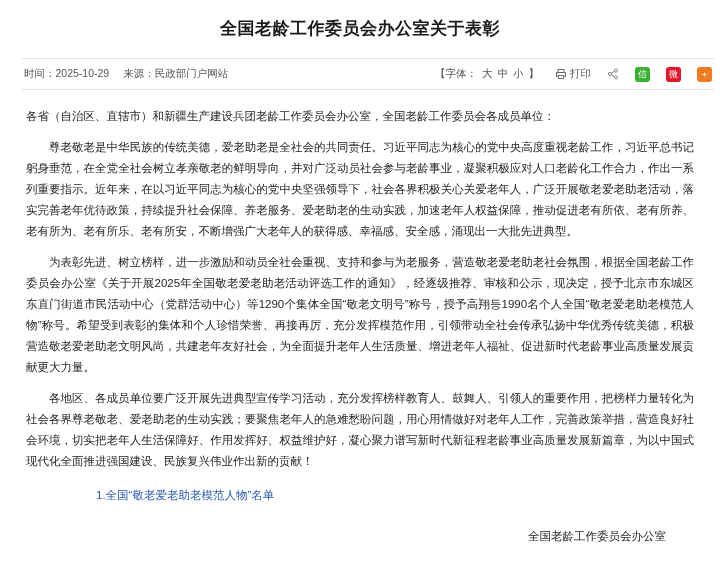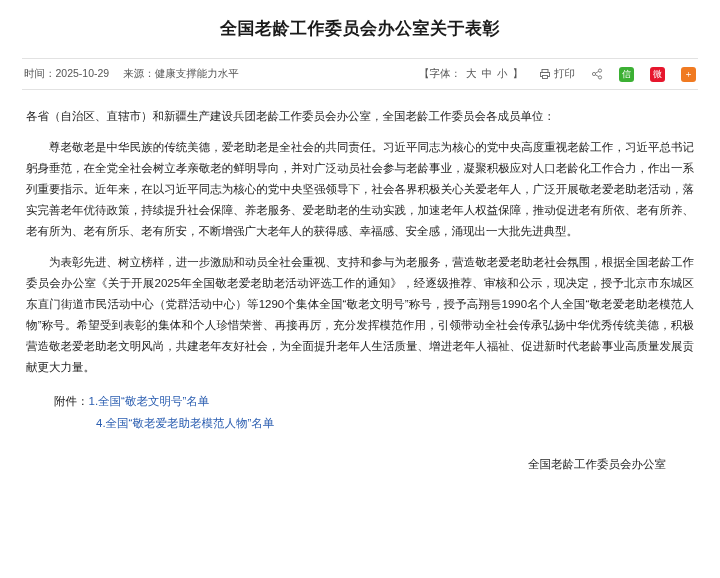--- a/index.html
+++ b/index.html
@@ -26,21 +26,21 @@
     text-align: center;
   }
   .title-line {
     font-size: 17px;
     font-weight: bold;
     color: #1a1a1a;
     line-height: 30px;
     letter-spacing: 0.5px;
   }
   .meta-bar {
-    margin: 14px 22px 0 22px;
+    margin: 14px 6px 0 22px;
     border-top: 1px solid #e2e2e2;
     border-bottom: 1px solid #e2e2e2;
     height: 30px;
     display: flex;
     align-items: center;
     justify-content: space-between;
     font-size: 10.5px;
     color: #555555;
     padding: 0 2px;
   }
@@ -133,21 +133,21 @@
 
 <div class="page">
 
   <div class="title-block">
     <div class="title-line">全国老龄工作委员会办公室关于表彰</div>
   </div>
 
   <div class="meta-bar">
     <div class="meta-left">
       <span>时间：2025-10-29</span>
-      <span>来源：健康支撑能力水平</span>
+      <span>来源：民政部门户网站</span>
     </div>
     <div class="meta-right">
       <div class="font-size-group">
         <span>【字体：</span>
         <span class="fs">大</span>
         <span class="fs">中</span>
         <span class="fs">小</span>
         <span>】</span>
       </div>
       <div class="print-group">
@@ -178,27 +178,25 @@
       <span class="sq more">
           <span>＋</span>
         </span>
     </div>
   </div>
 
   <div class="body-wrap">
     <p>各省（自治区、直辖市）和新疆生产建设兵团老龄工作委员会办公室，全国老龄工作委员会各成员单位：</p>
     <p class="indent">尊老敬老是中华民族的传统美德，爱老助老是全社会的共同责任。习近平同志为核心的党中央高度重视老龄工作，习近平总书记躬身垂范，在全党全社会树立孝亲敬老的鲜明导向，并对广泛动员社会参与老龄事业，凝聚积极应对人口老龄化工作合力，作出一系列重要指示。近年来，在以习近平同志为核心的党中央坚强领导下，社会各界积极关心关爱老年人，广泛开展敬老爱老助老活动，落实完善老年优待政策，持续提升社会保障、养老服务、爱老助老的生动实践，加速老年人权益保障，推动促进老有所依、老有所养、老有所为、老有所乐、老有所安，不断增强广大老年人的获得感、幸福感、安全感，涌现出一大批先进典型。</p>
     <p class="indent">为表彰先进、树立榜样，进一步激励和动员全社会重视、支持和参与为老服务，营造敬老爱老助老社会氛围，根据全国老龄工作委员会办公室《关于开展2025年全国敬老爱老助老活动评选工作的通知》，经逐级推荐、审核和公示，现决定，授予北京市东城区东直门街道市民活动中心（党群活动中心）等1290个集体全国“敬老文明号”称号，授予高翔등1990名个人全国“敬老爱老助老模范人物”称号。希望受到表彰的集体和个人珍惜荣誉、再接再厉，充分发挥模范作用，引领带动全社会传承弘扬中华优秀传统美德，积极营造敬老爱老助老文明风尚，共建老年友好社会，为全面提升老年人生活质量、增进老年人福祉、促进新时代老龄事业高质量发展贡献更大力量。</p>
+    <p class="indent">各地区、各成员单位要广泛开展先进典型宣传学习活动，充分发挥榜样教育人、鼓舞人、引领人的重要作用，把榜样力量转化为社会各界尊老敬老、爱老助老的生动实践；要聚焦老年人的急难愁盼问题，用心用情做好对老年人工作，完善政策举措，营造良好社会环境，切实把老年人生活保障好、作用发挥好、权益维护好，凝心聚力谱写新时代新征程老龄事业高质量发展新篇章，为以中国式现代化全面推进强国建设、民族复兴伟业作出新的贡献！</p>
 
     <div class="attach">
-      <div>
-        <span class="label">附件：</span><a href="#">1.全国“敬老文明号”名单</a>
-      </div>
       <div style="padding-left:42px;">
-        <a href="#">4.全国“敬老爱老助老模范人物”名单</a>
+        <a href="#">1.全国“敬老爱老助老模范人物”名单</a>
       </div>
     </div>
 
     <div class="signature">全国老龄工作委员会办公室</div>
 
   </div>
 
 </div>
 
 </body></html>

